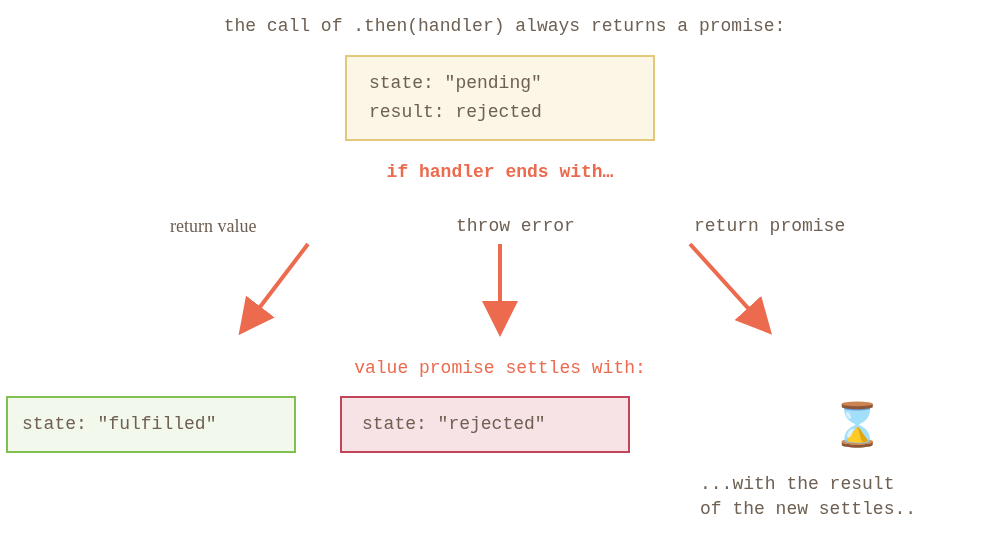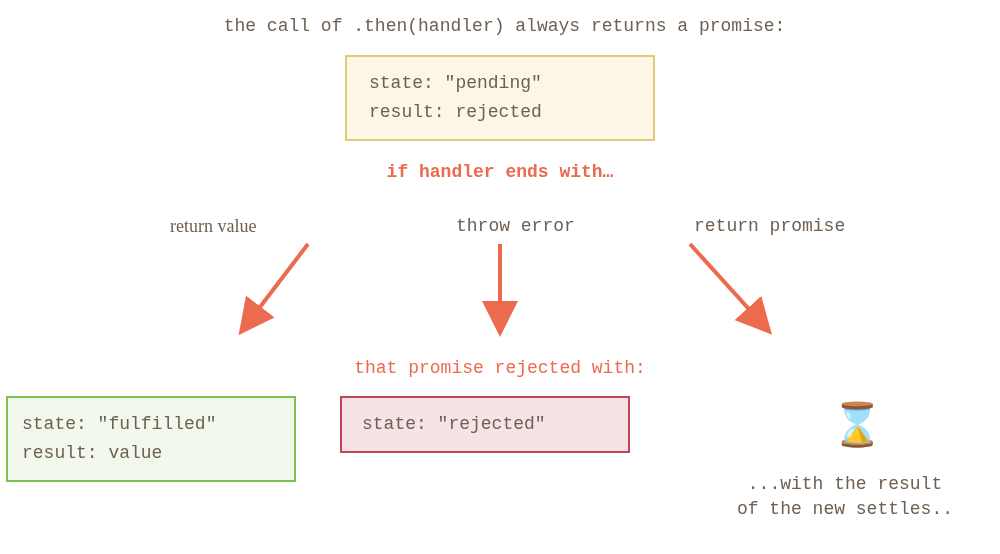--- a/index.html
+++ b/index.html
@@ -88,21 +88,21 @@
     top: 407px;
     font-size: 42px;
     color: #808080;
     line-height: 1;
   }
   .new-promise-text {
     position: absolute;
     left: 700px;
     top: 472px;
     width: 290px;
-    text-align: center;
+    text-align: left;
     color: #6e6052;
     line-height: 1.4;
   }
   svg.arrows {
     position: absolute;
     left: 0;
     top: 0;
     width: 1000px;
     height: 554px;
     pointer-events: none;
@@ -133,25 +133,24 @@
 </div>
 
 <div class="handler-ends">if handler ends with…</div>
 
 <div class="branch-labels">
   <span class="lbl-return-value">return value</span>
   <span class="lbl-throw-error">throw error</span>
   <span class="lbl-return-promise">return promise</span>
 </div>
 
-<div class="settles">that promise rejected with:</div>
+<div class="settles">value promise settles with:</div>
 
 <div class="fulfilled-box">
   <div>state: "fulfilled"</div>
-  <div>result: value</div>
 </div>
 
 <div class="rejected-box">
   <div>state: "rejected"</div>
 </div>
 
 <div class="hourglass">⌛</div>
 
 <div class="new-promise-text">
   <div>...with the result</div>

